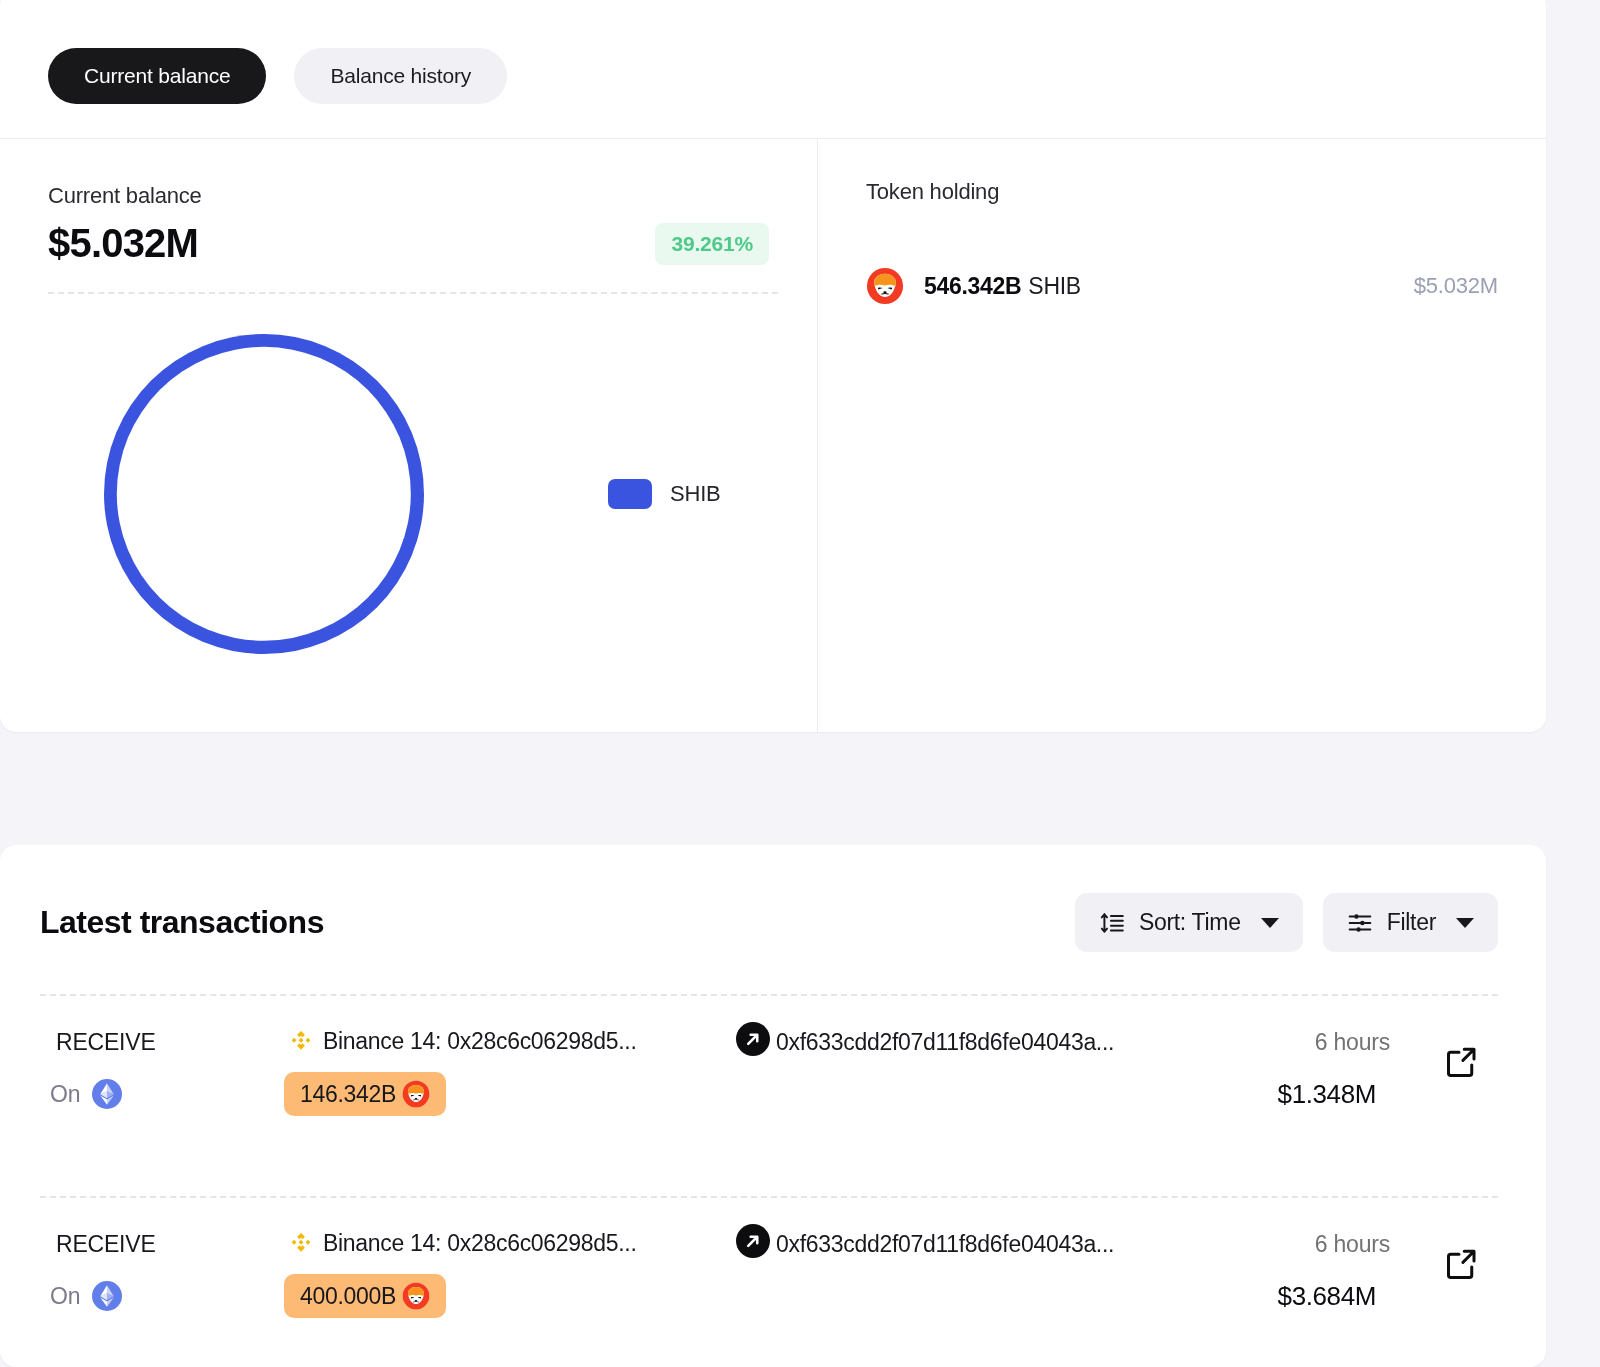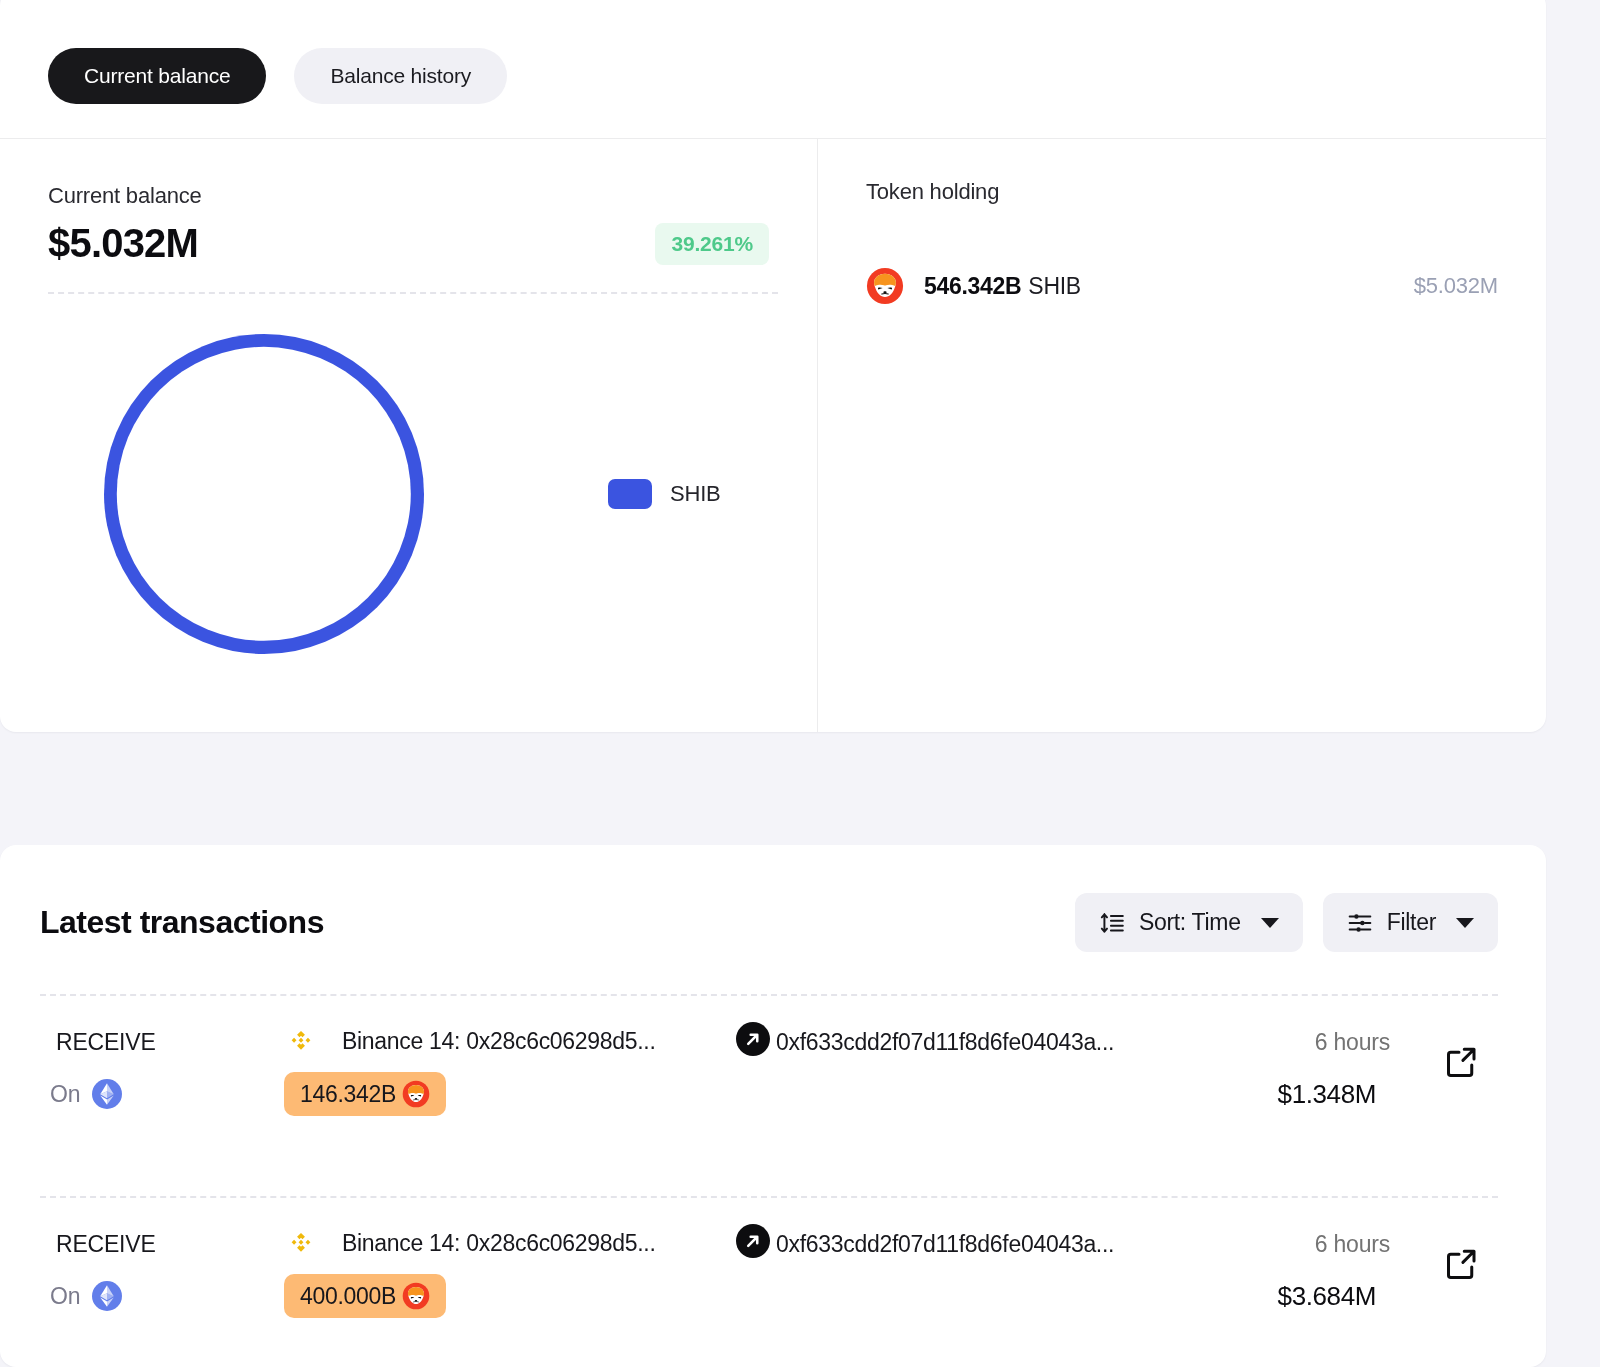--- a/index.html
+++ b/index.html
@@ -85,21 +85,21 @@
   .caret { width: 0; height: 0; border-left: 9px solid transparent; border-right: 9px solid transparent; border-top: 10px solid #17171c; margin-left: 6px; }
 
   .tx-sep { border-top: 2px dashed #e4e4ea; margin-top: 42px; }
   .tx-row { position: relative; height: 158px; }
   .tx-line1 { position: absolute; top: 26px; left: 16px; right: 0; display: flex; align-items: flex-end; }
   .tx-line2 { position: absolute; top: 76px; left: 10px; right: 16px; display: flex; align-items: center; }
 
   .tx-type { width: 230px; font-size: 23px; color: #18181d; letter-spacing: -.2px; }
   .tx-on { display: flex; align-items: center; gap: 12px; width: 230px; font-size: 23px; color: #7b7b8c; letter-spacing: -.2px; }
 
-  .tx-from { display: flex; align-items: center; gap: 26px; width: 450px; }
+  .tx-from { display: flex; align-items: center; gap: 7px; width: 450px; }
   .tx-from-txt { font-size: 23px; color: #18181d; letter-spacing: -.3px; }
   .tx-arrow { width: 34px; height: 34px; flex: none; }
   .tx-to { display: flex; align-items: center; gap: 18px; margin-left: 6px; }
   .tx-to-txt { font-size: 23px; color: #18181d; letter-spacing: -.3px; }
   .tx-time { margin-left: auto; font-size: 23px; color: #737373; letter-spacing: -.2px; padding-right: 108px; }
 
   .amt-chip {
     display: inline-flex; align-items: center; gap: 6px;
     background: #fdba74; border-radius: 10px; padding: 8px 16px;
     font-size: 23px; color: #17171c; letter-spacing: -.3px; margin-left: 4px;

